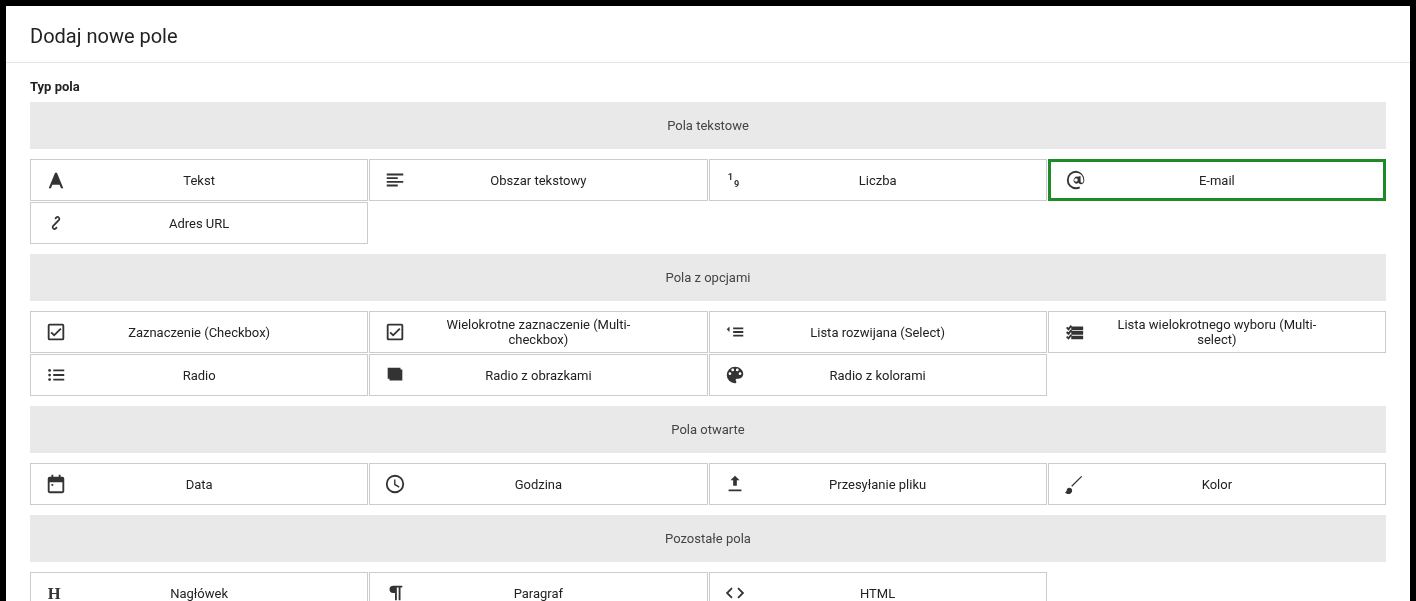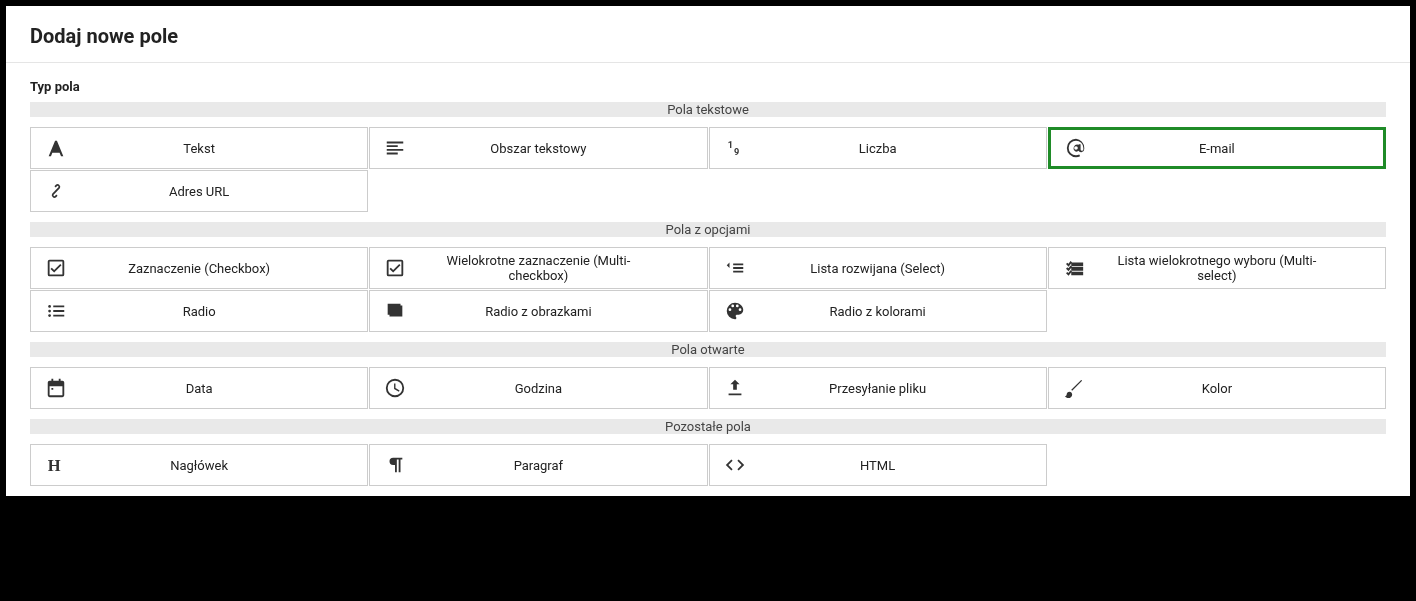--- a/index.html
+++ b/index.html
@@ -1,22 +1,22 @@
 <!DOCTYPE html>
 <html><head>
   <meta charset="utf-8">
   <style>
     * { box-sizing: border-box; margin: 0; padding: 0; }
     body { font-family: -apple-system, BlinkMacSystemFont, "Segoe UI", Roboto, sans-serif; background: #000; padding: 6px; }
     .window { background: #fff; width: 100%; height: 100%; overflow: hidden; }
     .header { padding: 18px 24px 14px; border-bottom: 1px solid #e5e5e5; }
-    .header-title { font-size: 20px; font-weight: 700; color: #222; }
+    .header-title { font-size: 20px; font-weight: 400; color: #222; }
     .content { padding: 16px 24px 0; }
     .section-label { font-size: 13px; font-weight: 700; color: #222; margin-bottom: 8px; }
-    .group-header { background: #e9e9e9; text-align: center; padding: 0 0; font-size: 13px; color: #444; margin-bottom: 10px; margin-top: 0; }
+    .group-header { background: #e9e9e9; text-align: center; padding: 16px 0; font-size: 13px; color: #444; margin-bottom: 10px; margin-top: 0; }
     .tile-grid { display: grid; grid-template-columns: repeat(4, 1fr); gap: 1px; margin-bottom: 10px; }
     .tile {
       background: #fff;
       border: 1px solid #ccc;
       display: flex;
       align-items: center;
       height: 42px;
       cursor: pointer;
       position: relative;
     }

